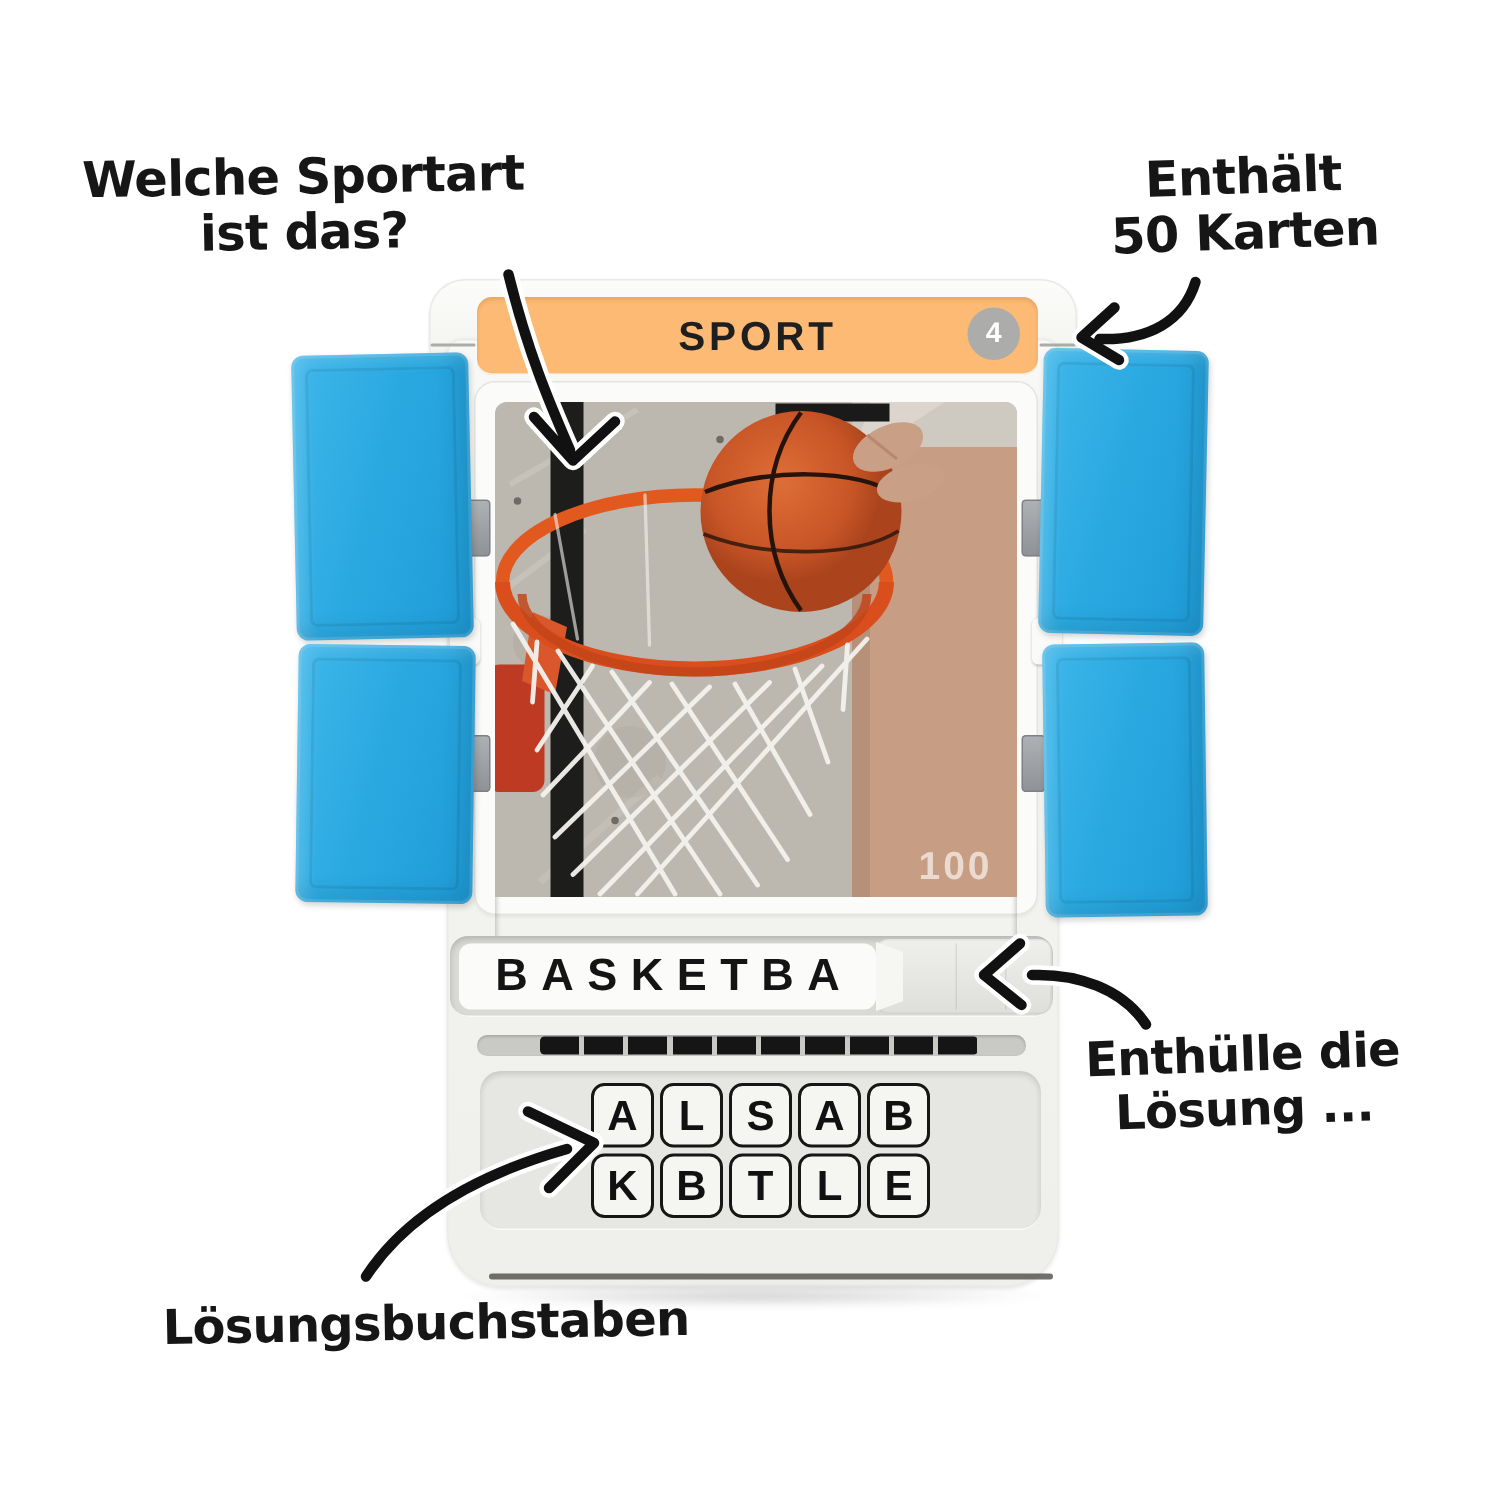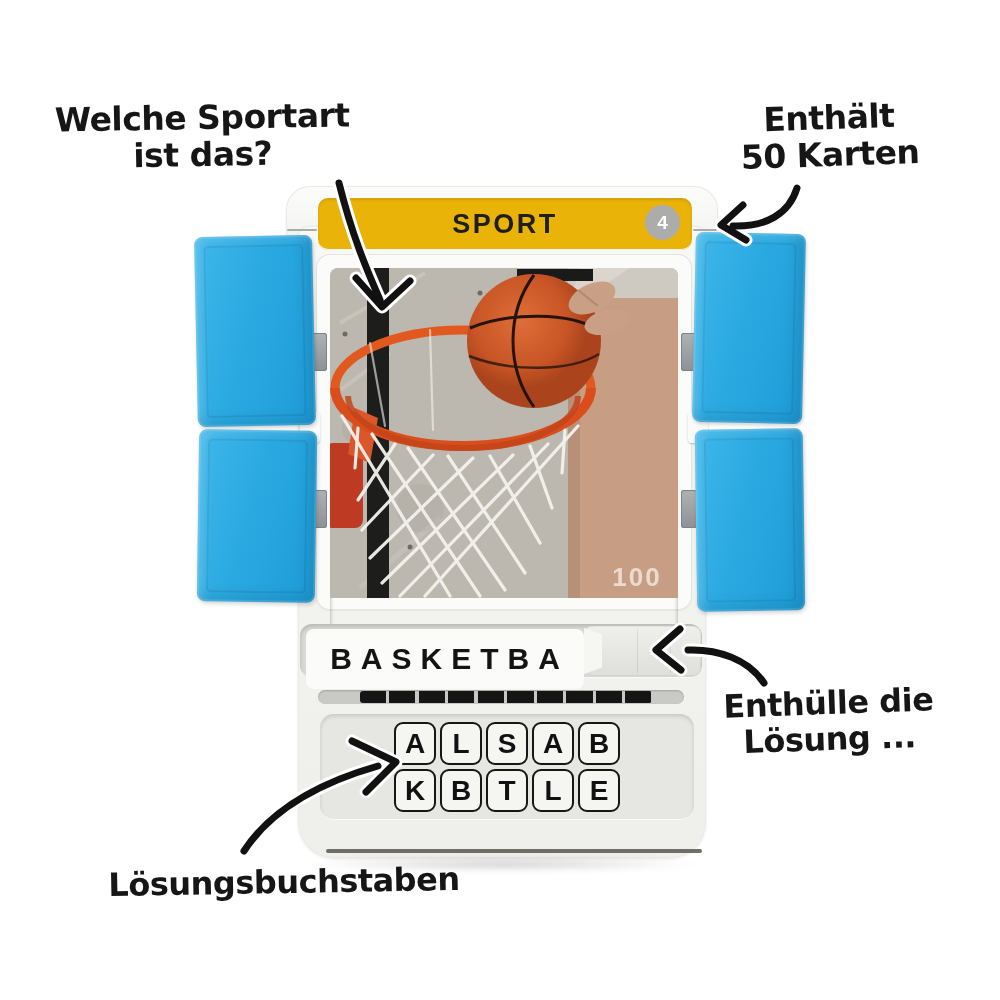--- a/index.html
+++ b/index.html
@@ -16,21 +16,21 @@
   .annot-l{left:108px;top:865px;width:352px;font-size:32px;transform:rotate(-1deg);}
 
   
   .cap{left:286px;top:186px;width:432px;height:70px;border-radius:24px;
        background:linear-gradient(#FCFCFA,#F0F0ED);
        box-shadow:0 1px 2px rgba(0,0,0,.10), inset 0 0 0 1px #E9E9E6;}
   .body{left:298px;top:226px;width:408px;height:632px;border-radius:10px 10px 36px 36px;
         background:linear-gradient(#F8F8F6,#EFEFEC 92%);
         box-shadow:0 1px 3px rgba(0,0,0,.10), inset 0 0 0 1px #EAEAE7;}
   .seam{height:2px;background:#ABABA8;border-radius:1px;}
-  .slot{left:318px;top:198px;width:374px;height:52px;border-radius:10px;background:#eab308;
+  .slot{left:318px;top:198px;width:374px;height:52px;border-radius:10px;background:#fdba74;
         box-shadow:inset 0 2px 3px rgba(0,0,0,.10), inset 0 -1px 0 #F7F7F4;
         display:flex;align-items:center;justify-content:center;}
   .slot-label{font-weight:700;font-size:27px;letter-spacing:2.5px;color:#1f1f1f;}
   .badge{left:645px;top:205px;width:35px;height:35px;border-radius:50%;background:#ACACAA;
          color:#fff;font-weight:700;font-size:19px;display:flex;align-items:center;justify-content:center;}
 
   .frame{left:316px;top:254px;width:376px;height:356px;border-radius:14px;background:#FBFBF9;
          box-shadow:inset 0 0 0 1px #E4E4E1, 0 1px 2px rgba(0,0,0,.06);}
   .photo{left:330px;top:268px;width:348px;height:379px;border-radius:8px;overflow:hidden;
          box-shadow:inset 0 0 4px rgba(0,0,0,.35);}
@@ -48,21 +48,21 @@
   .dr2{left:696px;top:429px;width:108px;height:182px;transform:rotate(-.8deg);}
   .clip{position:absolute;width:16px;height:38px;background:linear-gradient(#AEB2B5,#8E9296);
         border-radius:3px;box-shadow:inset 0 0 0 1px #7E8286;}
   .latch{position:absolute;width:20px;height:31px;background:#FAFAF8;border-radius:4px;
          box-shadow:0 1px 2px rgba(0,0,0,.22);}
   .pin{position:absolute;width:8px;height:8px;border-radius:2px;background:#B7BABC;}
 
   
   .track{left:300px;top:624px;width:402px;height:54px;border-radius:12px;background:#D9D9D6;
          box-shadow:inset 0 2px 4px rgba(0,0,0,.18), inset 0 -1px 0 #fff;}
-  .reveal-win{left:306px;top:629px;width:278px;height:60px;border-radius:8px;background:#FBFBF9;
+  .reveal-win{left:306px;top:629px;width:278px;height:44px;border-radius:8px;background:#FBFBF9;
          display:flex;align-items:center;justify-content:center;}
   .reveal-text{font-weight:600;font-size:30px;letter-spacing:9px;color:#141414;text-indent:9px;}
   .tab{left:584px;top:626px;width:117px;height:50px;border-radius:8px;
        background:linear-gradient(#EFEFEC,#DEDEDA);
        box-shadow:inset 0 0 0 1px rgba(0,0,0,.05);}
   .tab .notch{position:absolute;left:0;top:2px;width:18px;height:46px;background:#F6F6F3;
        clip-path:polygon(0 0,100% 14%,100% 86%,0 100%);}
   .tab .rib{position:absolute;top:3px;bottom:3px;width:1px;background:rgba(0,0,0,.08);}
 
   

